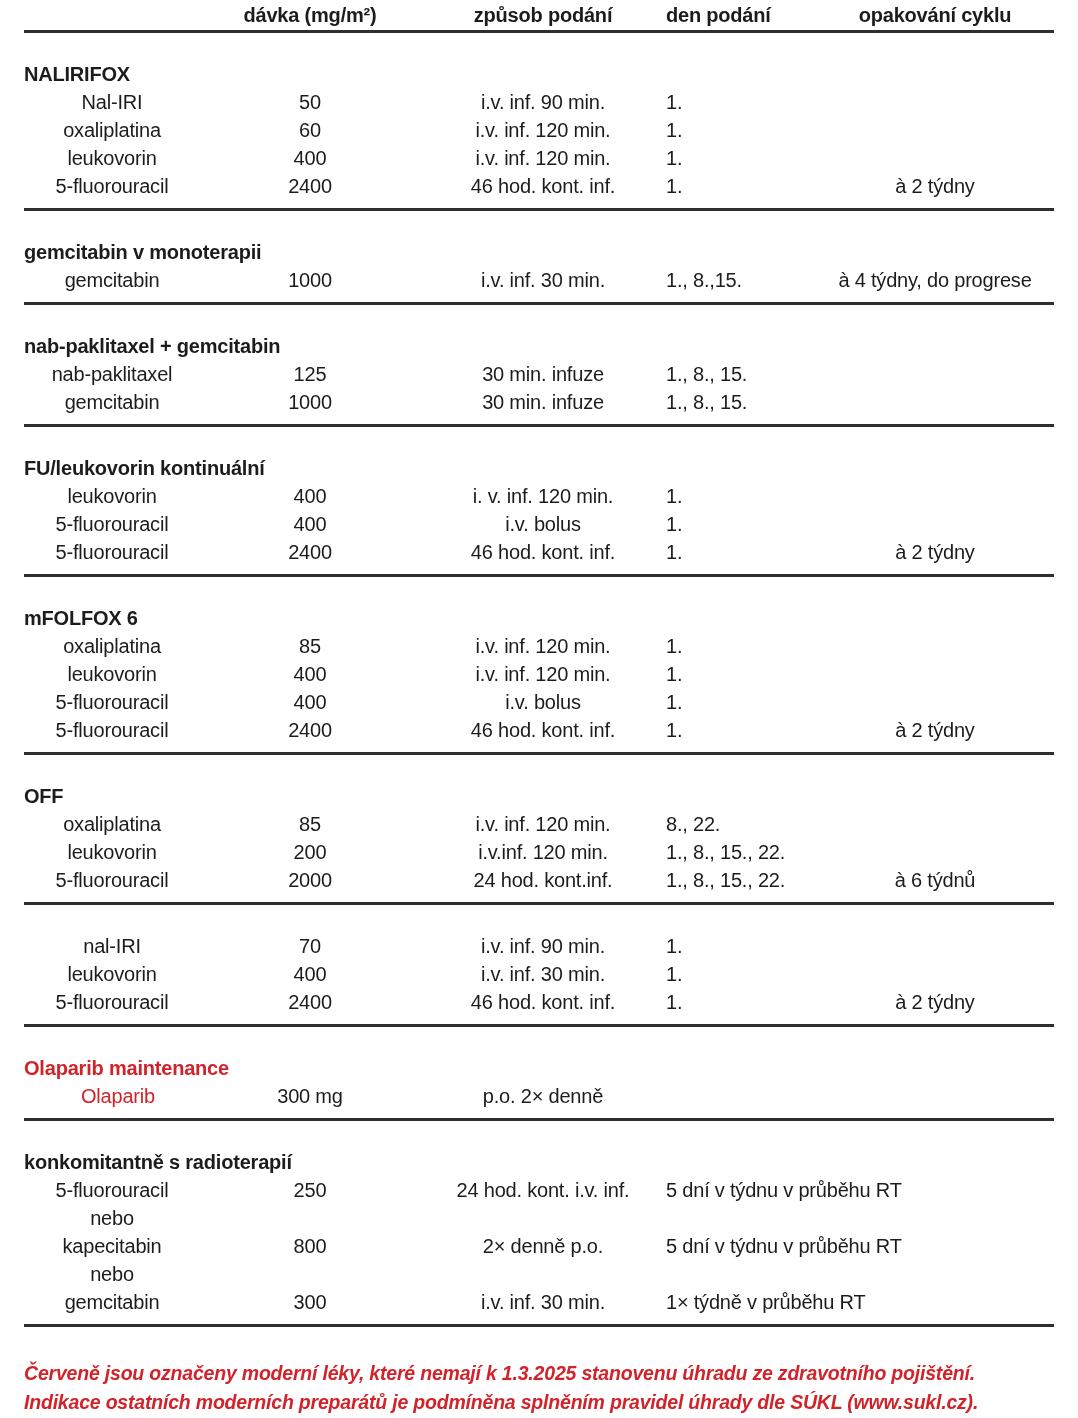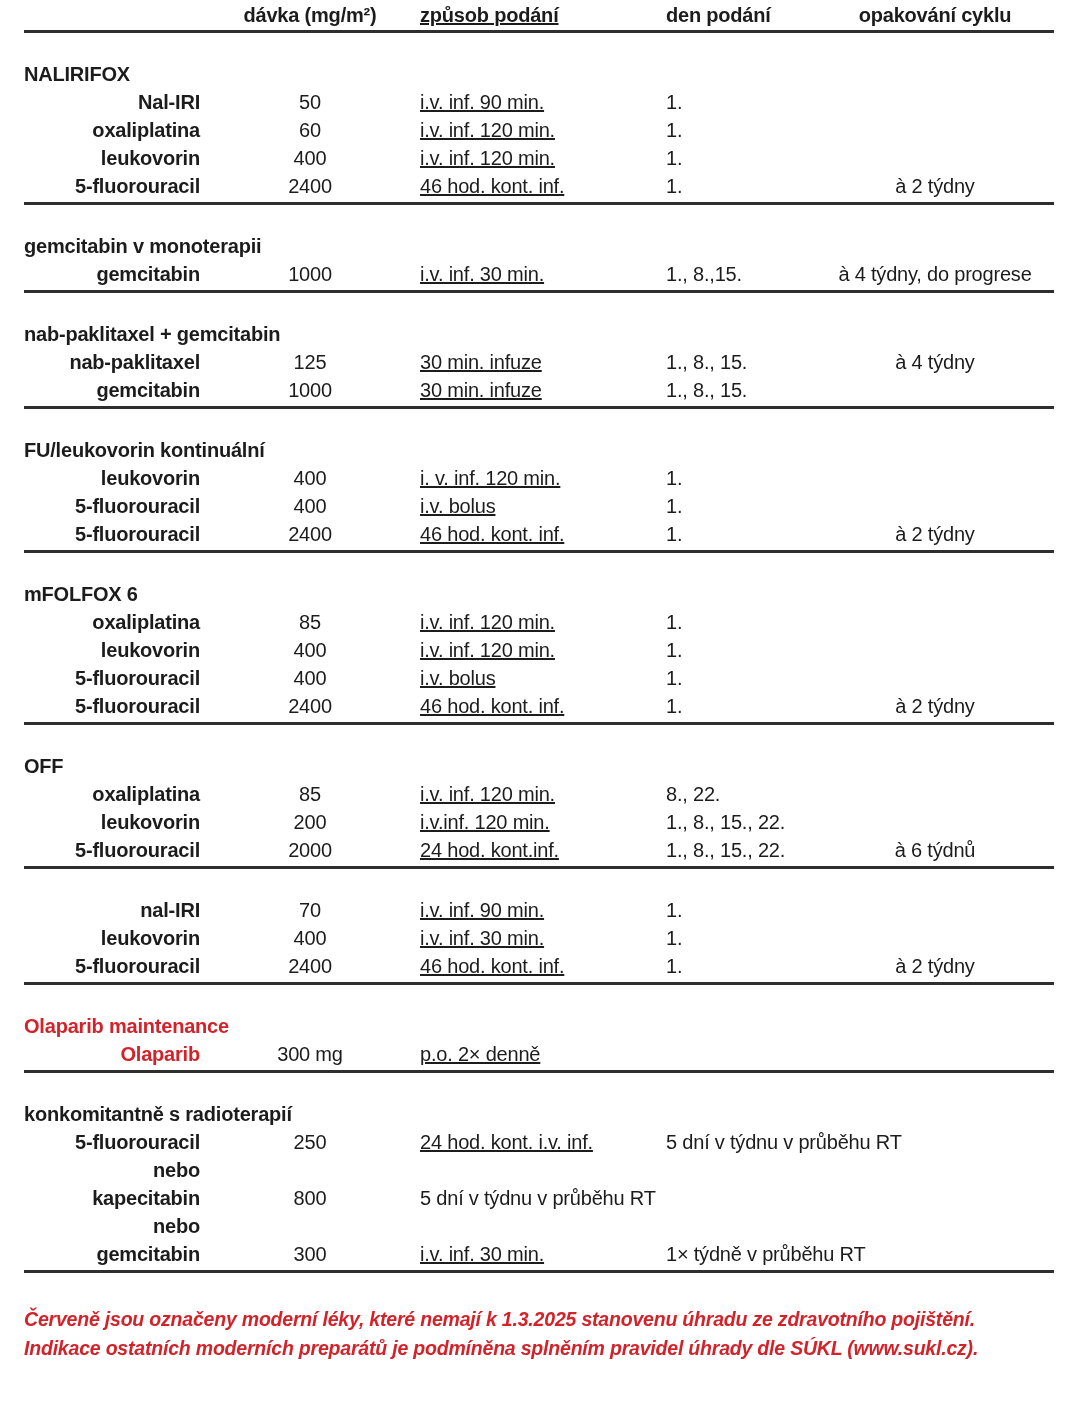--- a/index.html
+++ b/index.html
@@ -26,30 +26,30 @@
   .header-row{
     display:flex;
     padding-top:0;
     line-height:30px;
     font-weight:bold;
     font-size:20px;
     border-bottom:3px solid var(--rule);
     letter-spacing:-0.2px;
   }
   
-  .c1{width:176px;display:flex;justify-content:flex-end;font-weight:bold;}
+  .c1{width:176px;display:flex;justify-content:center;}
   .c2{width:220px;display:flex;justify-content:center;}
-  .c3{width:246px;display:flex;text-decoration:underline;}
+  .c3{width:246px;display:flex;justify-content:center;}
   .c4{width:150px;display:flex;}
   .c5{width:238px;display:flex;justify-content:center;align-items:center;}
   .cell-text{white-space:nowrap;}
   
   .section{
     margin-top:27px;
-    padding-bottom:2px;
+    padding-bottom:8px;
     border-bottom:3px solid var(--rule);
     font-size:20px;
     letter-spacing:-0.2px;
   }
   .section-title{
     line-height:28px;
     font-weight:bold;
   }
   .section-title.red{color:var(--red);}
   .row{
@@ -201,23 +201,20 @@
             </div>
     <div class="c2">
               <span class="cell-text">125</span>
             </div>
     <div class="c3">
               <span class="cell-text">30 min. infuze</span>
             </div>
     <div class="c4">
               <span class="cell-text">1., 8., 15.</span>
             </div>
-    <div class="c5">
-              <span class="cell-text">à 4 týdny</span>
-            </div>
   </div>
 
   <div class="row">
     <div class="c1">
               <span class="cell-text">gemcitabin</span>
             </div>
     <div class="c2">
               <span class="cell-text">1000</span>
             </div>
     <div class="c3">
@@ -548,20 +545,23 @@
             </div>
   </div>
 
   <div class="row">
     <div class="c1">
               <span class="cell-text">kapecitabin</span>
             </div>
     <div class="c2">
               <span class="cell-text">800</span>
             </div>
+    <div class="c3">
+              <span class="cell-text">2× denně p.o.</span>
+            </div>
     <div class="c4">
               <span class="cell-text">5 dní v týdnu v průběhu RT</span>
             </div>
     <div class="c5">
               <span class="cell-text"></span>
             </div>
   </div>
 
   <div class="row">
     <div class="c1">

